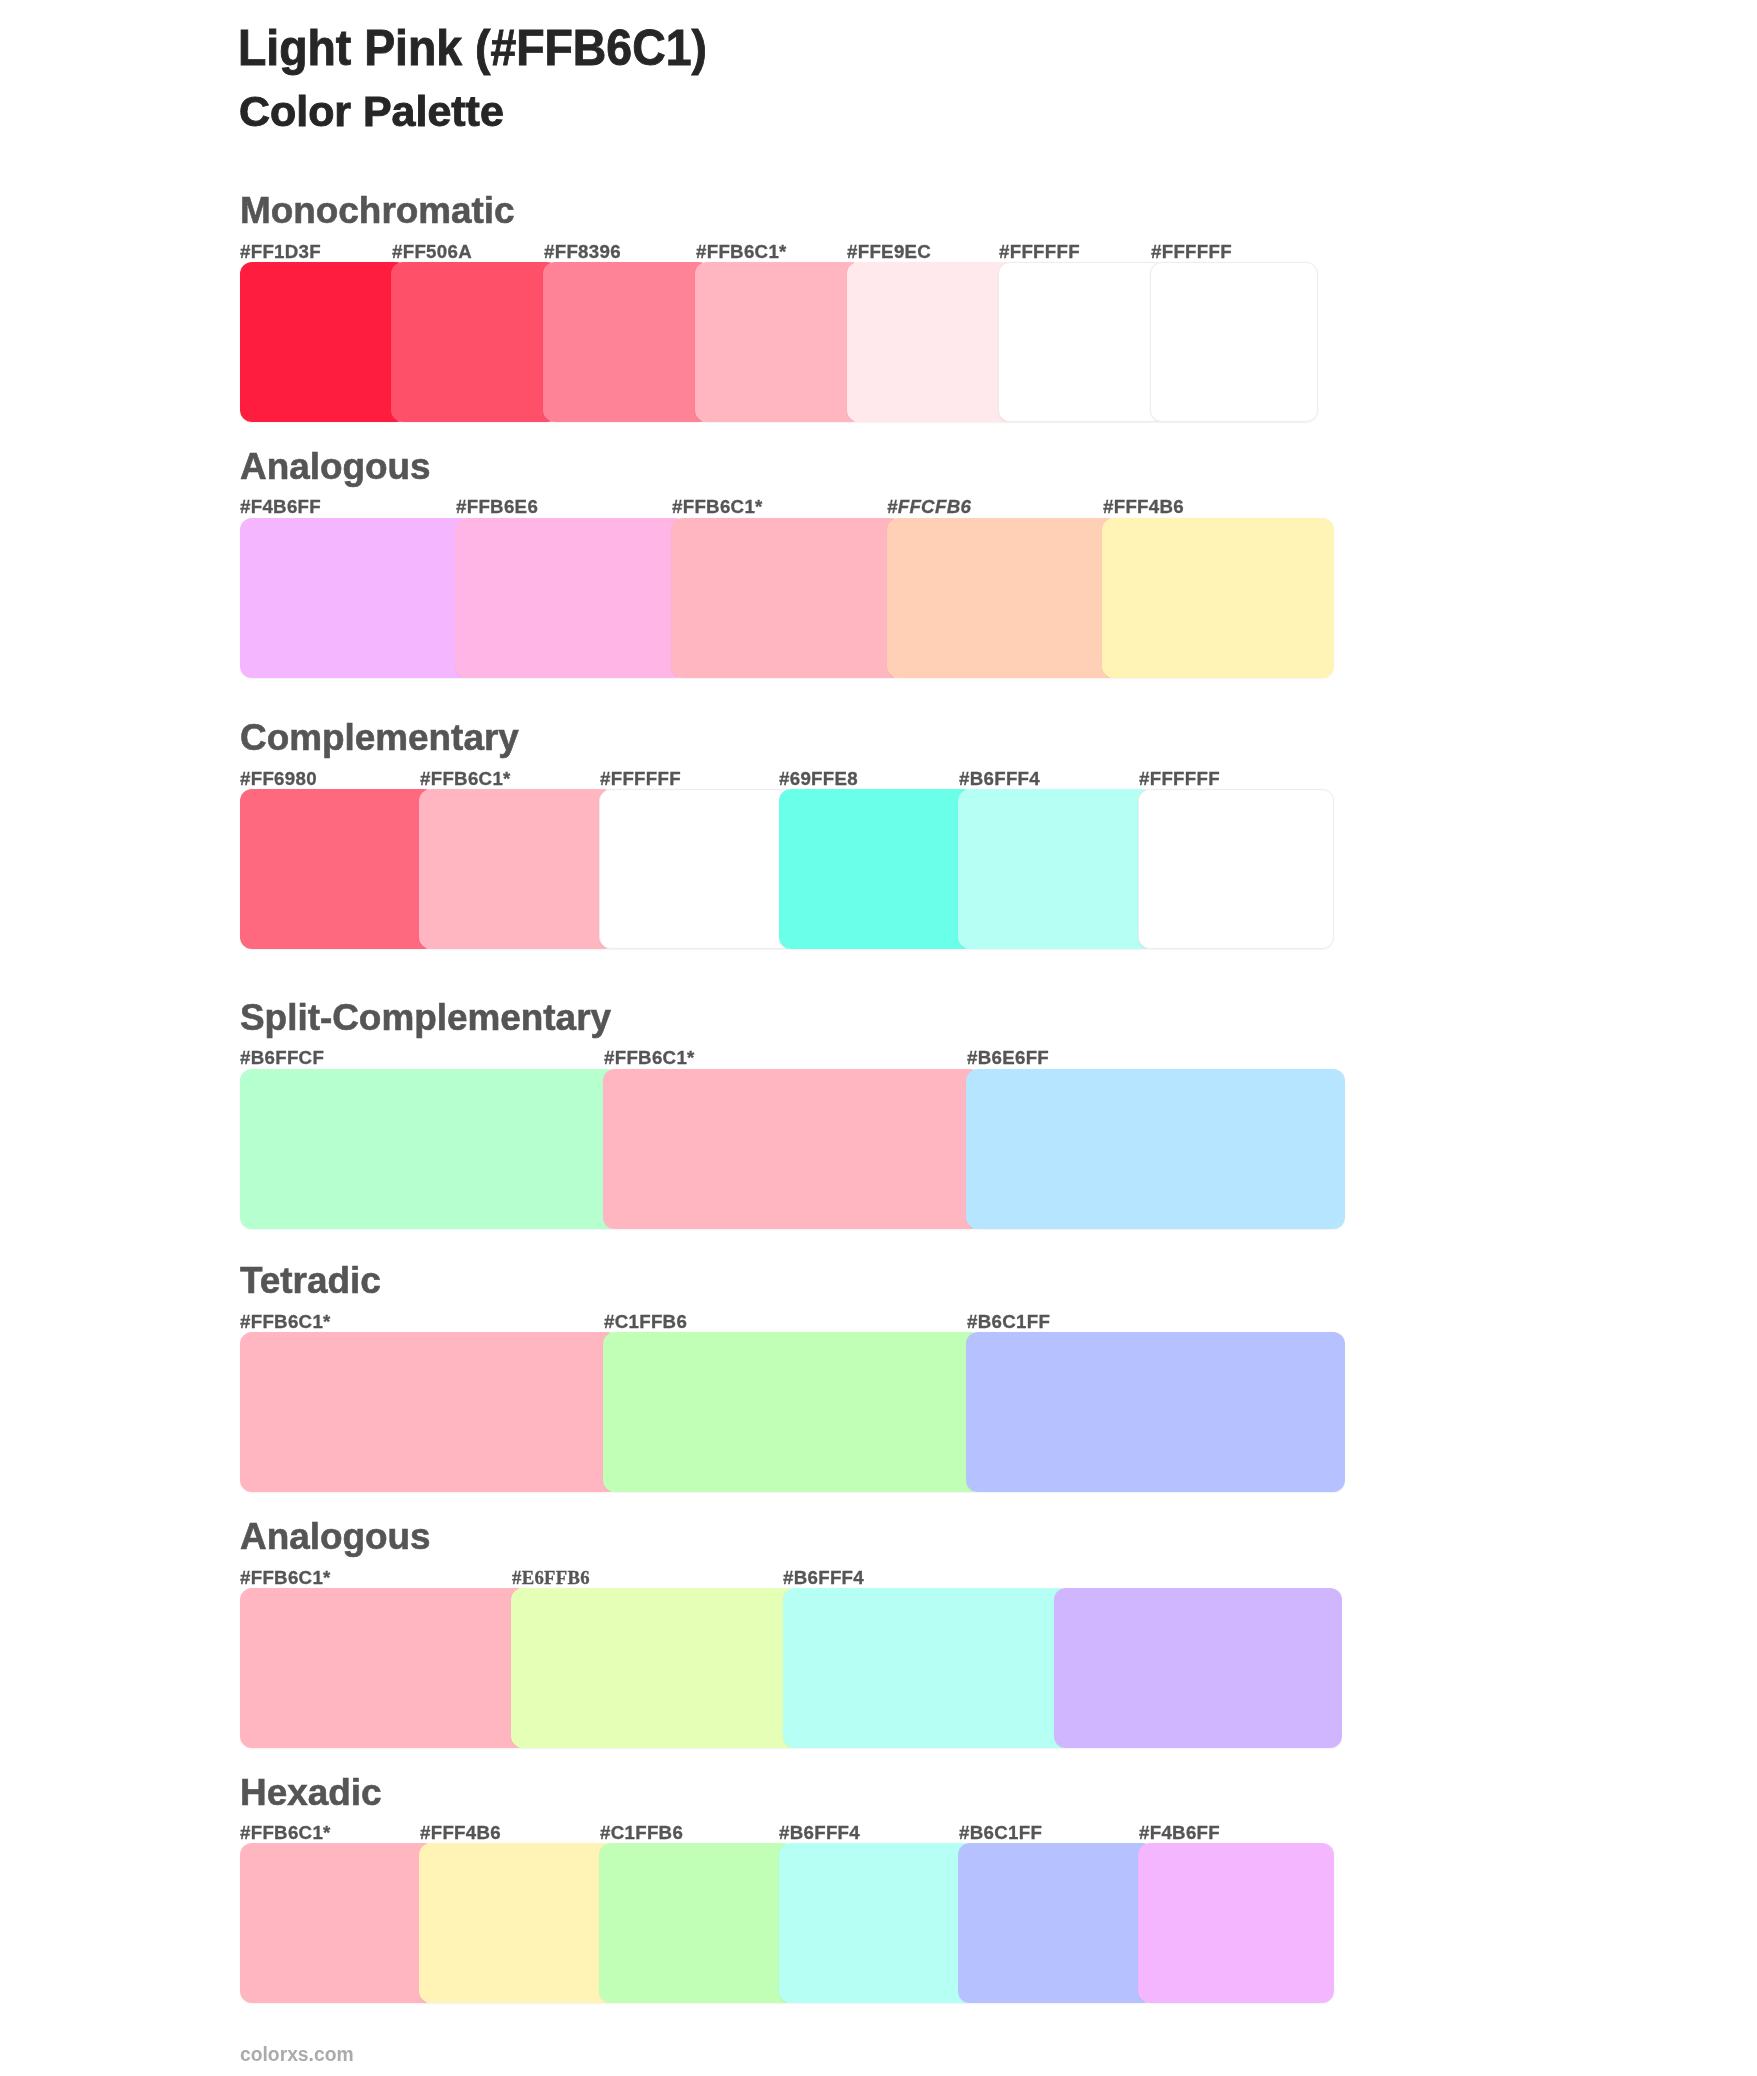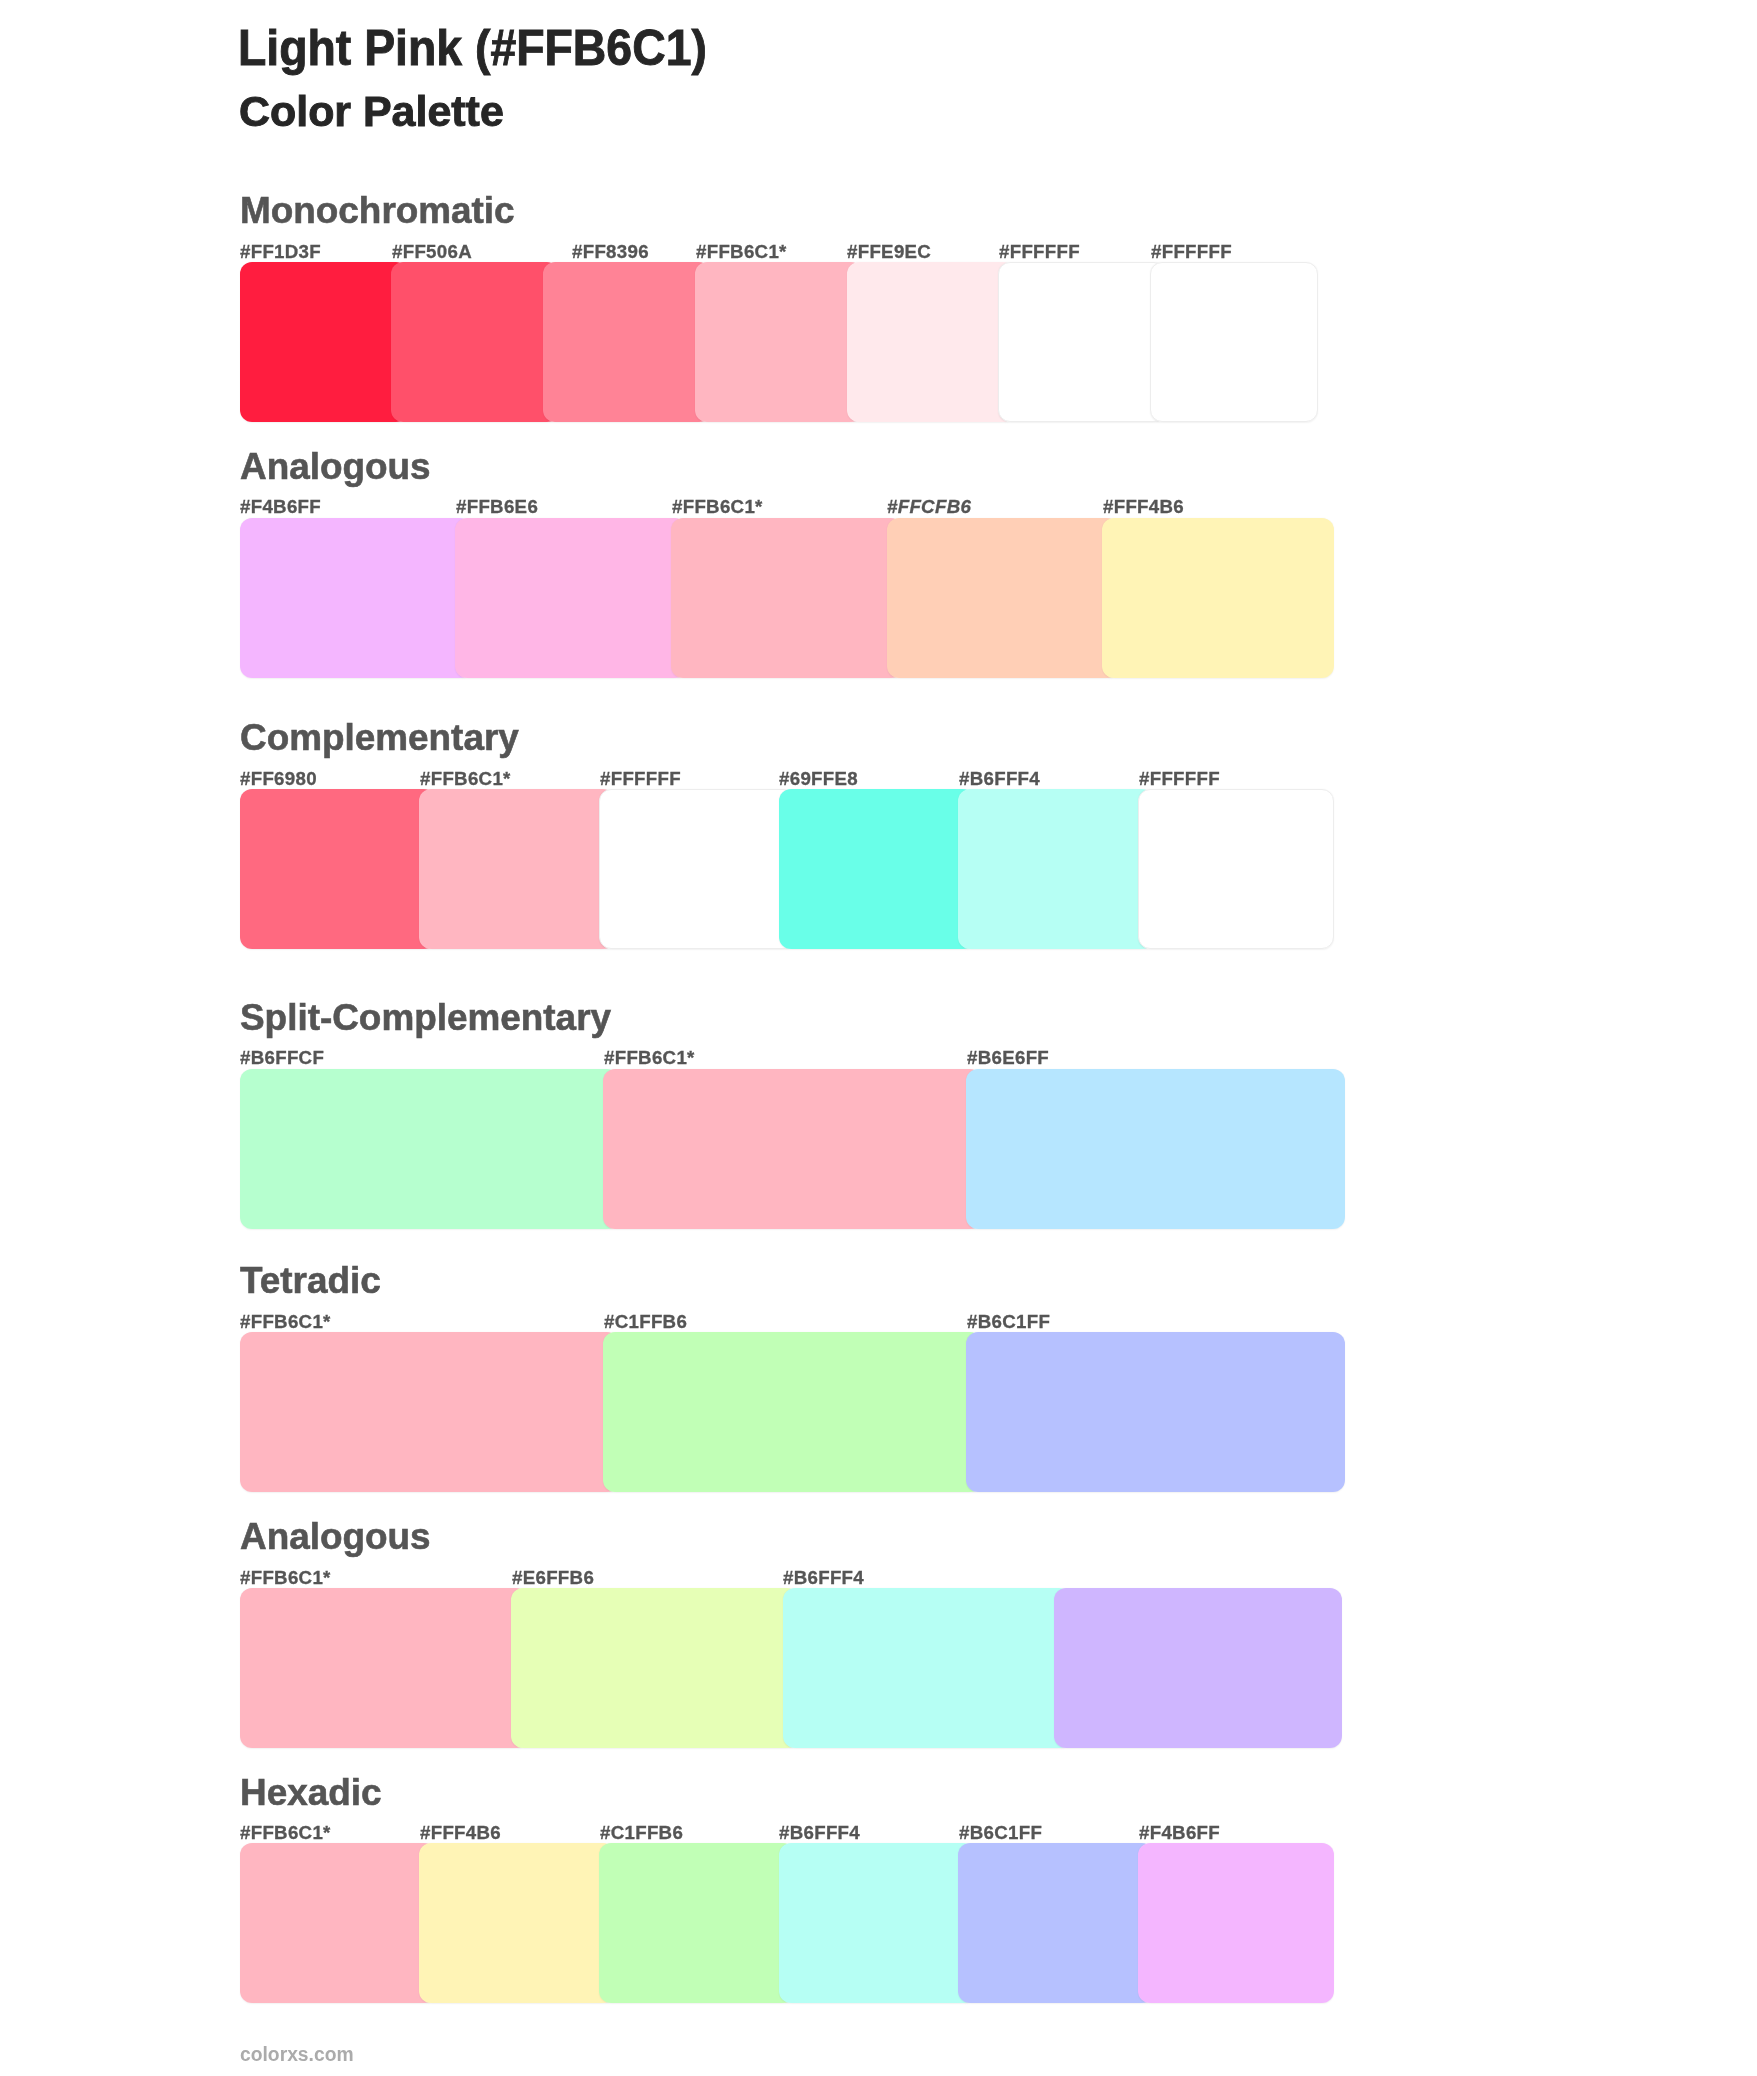--- a/index.html
+++ b/index.html
@@ -26,21 +26,21 @@
     <div class="swatch-row">
       <div class="swatch-cell">
         <div class="swatch-label" style="left: 240px; top: 243px;">#FF1D3F</div>
         <div class="sw" style="left: 240px; top: 262px; width: 168px; height: 160px; background: rgb(255, 29, 63);"></div>
       </div>
       <div class="swatch-cell">
         <div class="swatch-label" style="left: 392px; top: 243px;">#FF506A</div>
         <div class="sw" style="left: 391px; top: 262px; width: 168px; height: 160px; background: rgb(255, 80, 106);"></div>
       </div>
       <div class="swatch-cell">
-        <div class="swatch-label" style="left: 544px; top: 243px; margin-left: 28px;">#FF8396</div>
+        <div class="swatch-label" style="left: 544px; top: 243px;">#FF8396</div>
         <div class="sw" style="left: 543px; top: 262px; width: 168px; height: 160px; background: rgb(255, 131, 150);"></div>
       </div>
       <div class="swatch-cell">
         <div class="swatch-label" style="left: 696px; top: 243px;">#FFB6C1*</div>
         <div class="sw" style="left: 695px; top: 262px; width: 168px; height: 160px; background: rgb(255, 182, 193);"></div>
       </div>
       <div class="swatch-cell">
         <div class="swatch-label" style="left: 847px; top: 243px;">#FFE9EC</div>
         <div class="sw" style="left: 847px; top: 262px; width: 168px; height: 160px; background: rgb(255, 233, 236);"></div>
       </div>
@@ -143,21 +143,21 @@
     </div>
   </section>
   <section class="palette-section">
     <div class="sec-title" style="top: 1518px;">Analogous</div>
     <div class="swatch-row">
       <div class="swatch-cell">
         <div class="swatch-label" style="left: 240px; top: 1569px;">#FFB6C1*</div>
         <div class="sw" style="left: 240px; top: 1588px; width: 288px; height: 160px; background: rgb(255, 182, 193);"></div>
       </div>
       <div class="swatch-cell">
-        <div class="swatch-label" style="left: 512px; top: 1569px;">#E6FFB6</div>
+        <div class="swatch-label" style="left: 512px; top: 1569px; font-family: Liberation Serif, serif;">#E6FFB6</div>
         <div class="sw" style="left: 511px; top: 1588px; width: 288px; height: 160px; background: rgb(230, 255, 182);"></div>
       </div>
       <div class="swatch-cell">
         <div class="swatch-label" style="left: 783px; top: 1569px;">#B6FFF4</div>
         <div class="sw" style="left: 783px; top: 1588px; width: 288px; height: 160px; background: rgb(182, 255, 244);"></div>
       </div>
       <div class="swatch-cell">
         <div class="swatch-label" style="left: 1055px; top: 1569px; margin-top: 32px;">#CFB6FF</div>
         <div class="sw" style="left: 1054px; top: 1588px; width: 288px; height: 160px; background: rgb(207, 182, 255);"></div>
       </div>

